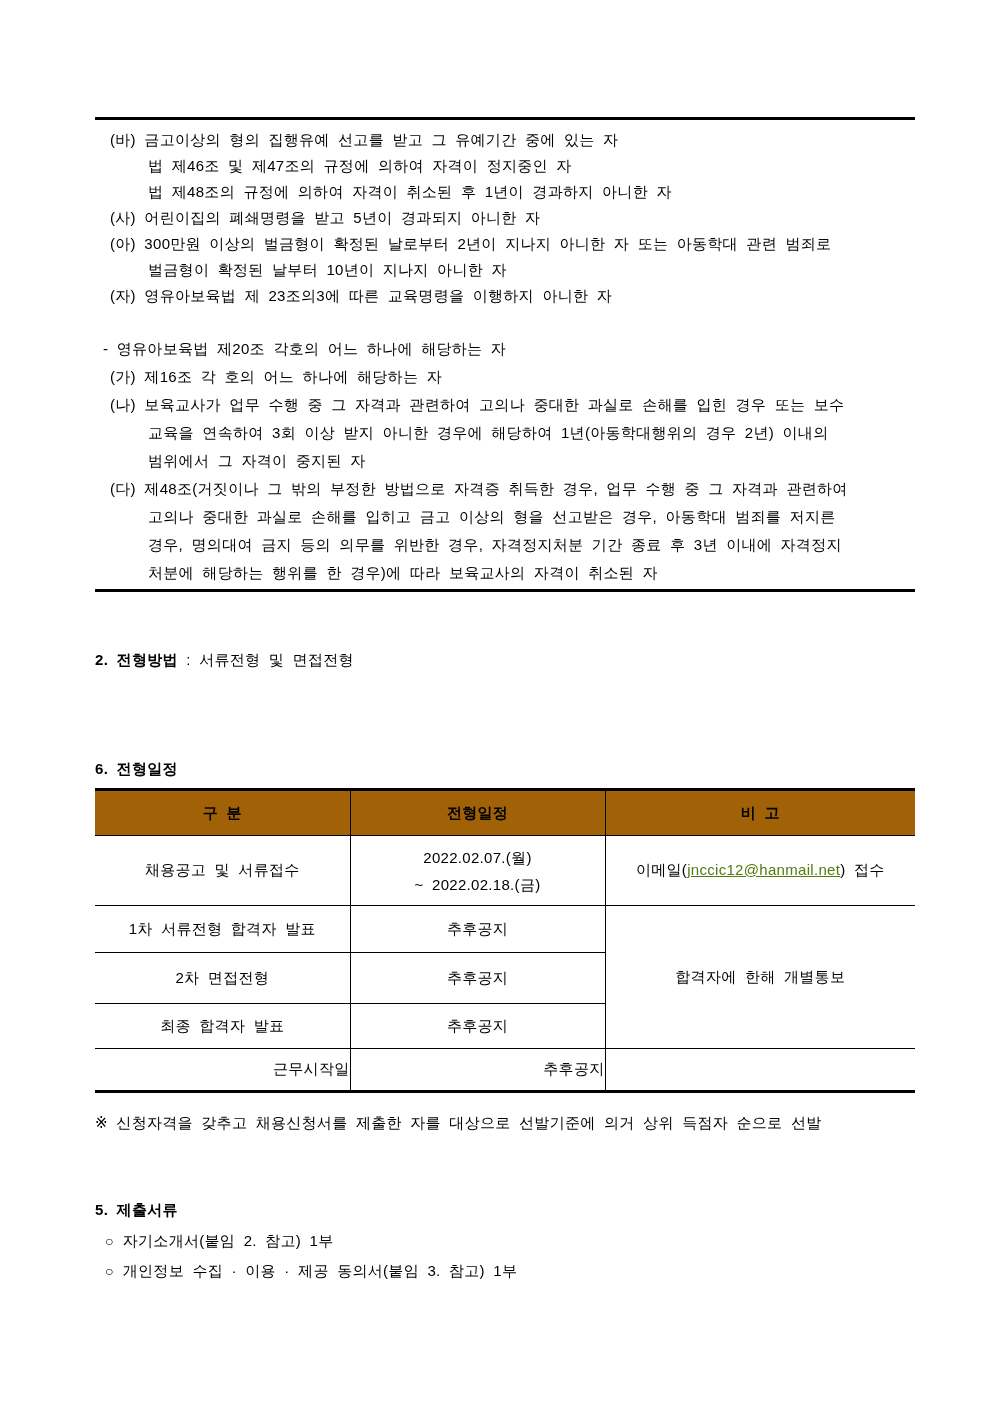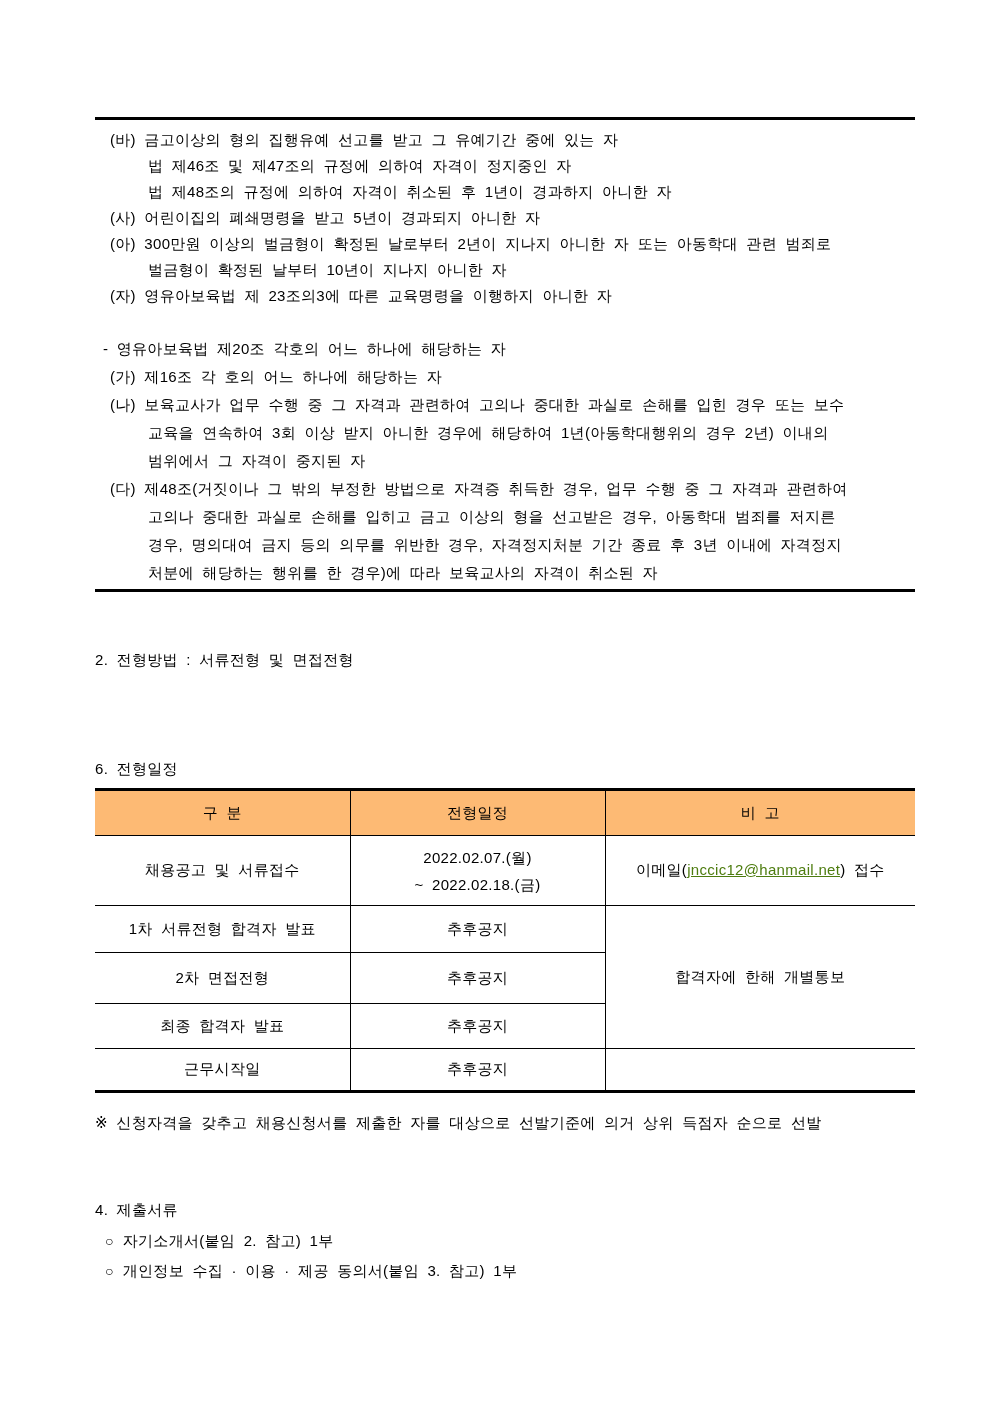--- a/index.html
+++ b/index.html
@@ -28,46 +28,46 @@
     height: 0;
   }
   .rule-top { margin-top: 117px; }
   .rule-bottom { margin-top: 0; }
   .block-a { line-height: 26px; margin-top: 7px; }
   .block-b { line-height: 28px; margin-top: 26px; margin-bottom: 2px; }
   .ln-item { padding-left: 15px; }
   .ln-cont { padding-left: 53px; }
   .ln-dash { padding-left: 8px; }
   .sec-line { margin-top: 55px; line-height: 26px; }
-  .sec-title { font-weight: normal; }
+  .sec-title { font-weight: bold; }
   .sec3 { margin-top: 83px; line-height: 26px; }
   table.schedule {
     border-collapse: collapse;
     width: 820px;
     margin-top: 6px;
     border-top: 3px solid #000000;
     border-bottom: 3px solid #000000;
     font-size: 15px;
     letter-spacing: 0.3px;
     word-spacing: 4px;
   }
   .schedule th, .schedule td {
     border: 1px solid #000000;
     text-align: center;
     vertical-align: middle;
     font-weight: normal;
   }
-  .schedule th { background: #fdba74; height: 46px; }
+  .schedule th { background: #a16207; height: 46px; font-weight: bold; }
   .schedule th:first-child, .schedule td:first-child { border-left: none; }
   .schedule th:last-child, .schedule td:last-child { border-right: none; }
   .row-1 td { height: 70px; }
   .row-2 td { height: 47px; }
   .row-3 td { height: 51px; }
   .row-4 td { height: 45px; }
-  .row-5 td { height: 43px; }
+  .row-5 td { height: 43px; text-align: right; }
   .sched-cell div { line-height: 27px; text-align: center; }
   .email-link { color: #4d7c0f; text-decoration: underline; cursor: pointer; }
   .note-line { margin-top: 17px; line-height: 26px; }
   .sec4 { margin-top: 61px; line-height: 26px; }
   .doc-items { margin-top: 3px; line-height: 29px; }
   .doc-item { padding-left: 10px; }
   .doc-bullet { display: inline-block; margin-right: 9px; font-size: 14px; }
 </style>
 </head>
 <body>
@@ -147,21 +147,21 @@
         <tr class="row-5">
           <td>근무시작일</td>
           <td>추후공지</td>
           <td></td>
         </tr>
       </tbody>
     </table>
 
     <div class="note-line">※ 신청자격을 갖추고 채용신청서를 제출한 자를 대상으로 선발기준에 의거 상위 득점자 순으로 선발</div>
 
-    <div class="sec4 sec-title">4. 제출서류</div>
+    <div class="sec4 sec-title">5. 제출서류</div>
 
     <div class="doc-items">
       <div class="doc-item">
         <span class="doc-bullet">○</span><span>자기소개서(붙임 2. 참고) 1부</span>
       </div>
       <div class="doc-item">
         <span class="doc-bullet">○</span><span>개인정보 수집 · 이용 · 제공 동의서(붙임 3. 참고) 1부</span>
       </div>
     </div>
 

